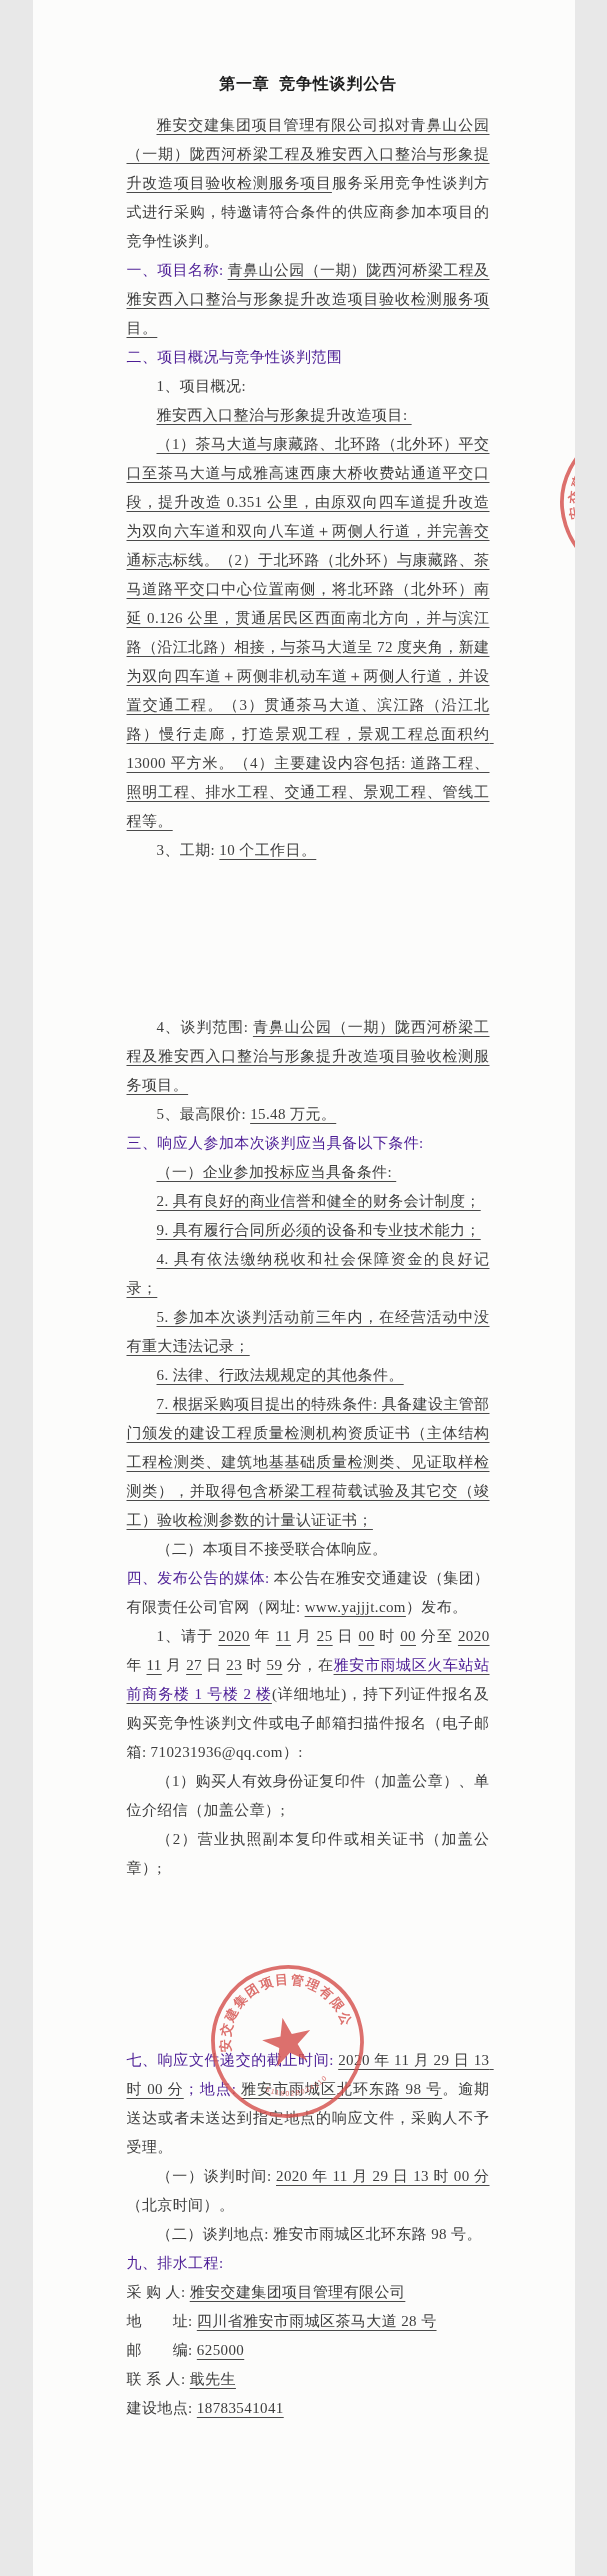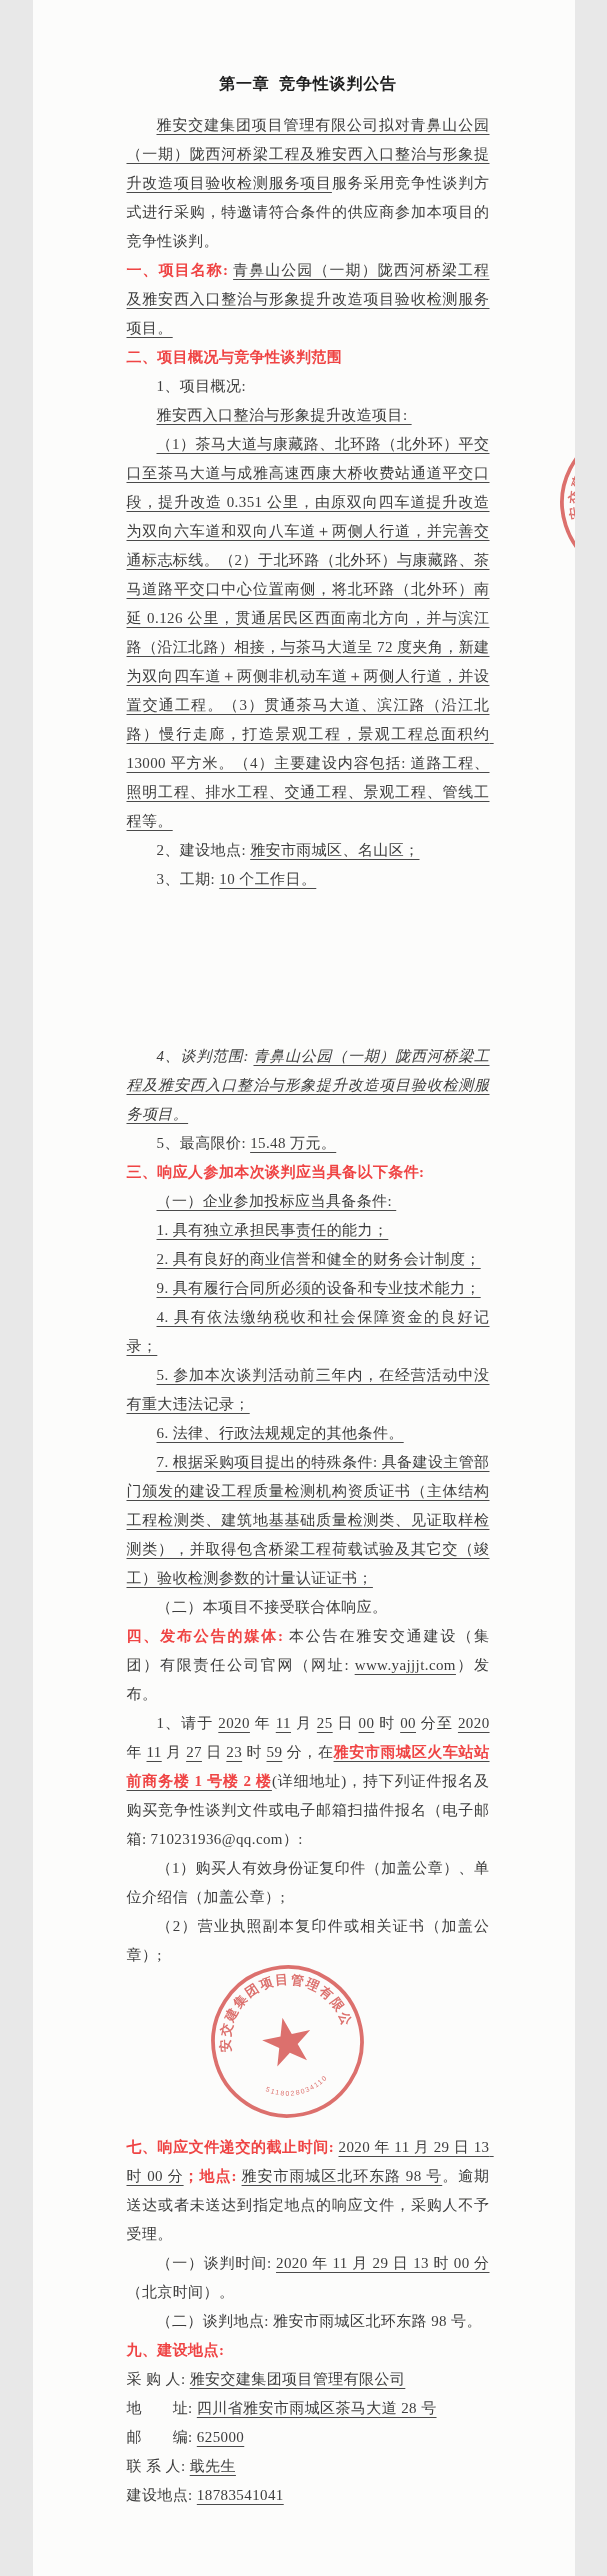--- a/index.html
+++ b/index.html
@@ -39,22 +39,22 @@
     letter-spacing:0.4px;
   }
   .para.indent{ text-indent:2em; }
   .para span.u{
     text-decoration:underline;
     text-underline-offset:3.8px;
     text-decoration-thickness:0.8px;
     text-decoration-color:#4a4a4a;
   }
   .para span.b{
-    font-weight:bold;
-    color:#ef4444;
+    font-weight:normal;
+    color:#4c1d95;
   }
   .stamp{
     position:absolute;
     width:167px;
     height:167px;
     z-index:3;
     opacity:0.82;
   }
   .stamp .ring{ fill:none; stroke:#d6524e; stroke-width:5; }
   .stamp .star{ fill:#d6524e; }
@@ -69,42 +69,40 @@
 
   <div class="content">
     <div class="chapter-title">第一章  竞争性谈判公告</div>
     <div>
         <div class="para indent"><span class="u">雅安交建集团项目管理有限公司拟对青鼻山公园（一期）陇西河桥梁工程及雅安西入口整治与形象提升改造项目验收检测服务项目</span><span>服务采用竞争性谈判方式进行采购，特邀请符合条件的供应商参加本项目的竞争性谈判。</span></div>
         <div class="para"><span class="b">一、项目名称: </span><span class="u">青鼻山公园（一期）陇西河桥梁工程及雅安西入口整治与形象提升改造项目验收检测服务项目。</span></div>
         <div class="para"><span class="b">二、项目概况与竞争性谈判范围</span></div>
         <div class="para indent"><span>1、项目概况:</span></div>
         <div class="para indent"><span class="u">雅安西入口整治与形象提升改造项目: </span></div>
         <div class="para indent"><span class="u">（1）茶马大道与康藏路、北环路（北外环）平交口至茶马大道与成雅高速西康大桥收费站通道平交口段，提升改造 0.351 公里，由原双向四车道提升改造为双向六车道和双向八车道＋两侧人行道，并完善交通标志标线。（2）于北环路（北外环）与康藏路、茶马道路平交口中心位置南侧，将北环路（北外环）南延 0.126 公里，贯通居民区西面南北方向，并与滨江路（沿江北路）相接，与茶马大道呈 72 度夹角，新建为双向四车道＋两侧非机动车道＋两侧人行道，并设置交通工程。（3）贯通茶马大道、滨江路（沿江北路）慢行走廊，打造景观工程，景观工程总面积约 13000 平方米。（4）主要建设内容包括: 道路工程、照明工程、排水工程、交通工程、景观工程、管线工程等。</span></div>
-        <div class="para indent"><span>2、建设地点: </span><span class="u">雅安市雨城区、名山区；</span></div>
         <div class="para indent"><span>3、工期: </span><span class="u">10 个工作日。</span></div>
-        <div class="para indent" style="margin-top: 148px; font-style: italic;"><span>4、谈判范围: </span><span class="u">青鼻山公园（一期）陇西河桥梁工程及雅安西入口整治与形象提升改造项目验收检测服务项目。</span></div>
+        <div class="para indent" style="margin-top: 148px;"><span>4、谈判范围: </span><span class="u">青鼻山公园（一期）陇西河桥梁工程及雅安西入口整治与形象提升改造项目验收检测服务项目。</span></div>
         <div class="para indent"><span>5、最高限价: </span><span class="u">15.48 万元。</span></div>
         <div class="para"><span class="b">三、响应人参加本次谈判应当具备以下条件:</span></div>
         <div class="para indent"><span class="u">（一）企业参加投标应当具备条件: </span></div>
-        <div class="para indent"><span class="u">1. 具有独立承担民事责任的能力；</span></div>
         <div class="para indent"><span class="u">2. 具有良好的商业信誉和健全的财务会计制度；</span></div>
         <div class="para indent"><span class="u">9. 具有履行合同所必须的设备和专业技术能力；</span></div>
         <div class="para indent"><span class="u">4. 具有依法缴纳税收和社会保障资金的良好记录；</span></div>
         <div class="para indent"><span class="u">5. 参加本次谈判活动前三年内，在经营活动中没有重大违法记录；</span></div>
         <div class="para indent"><span class="u">6. 法律、行政法规规定的其他条件。</span></div>
         <div class="para indent"><span class="u">7. 根据采购项目提出的特殊条件: 具备建设主管部门颁发的建设工程质量检测机构资质证书（主体结构工程检测类、建筑地基基础质量检测类、见证取样检测类），并取得包含桥梁工程荷载试验及其它交（竣工）验收检测参数的计量认证证书；</span></div>
         <div class="para indent"><span>（二）本项目不接受联合体响应。</span></div>
         <div class="para"><span class="b">四、发布公告的媒体: </span><span>本公告在雅安交通建设（集团）有限责任公司官网（网址: </span><span class="u">www.yajjjt.com</span><span>）发布。</span></div>
         <div class="para indent"><span>1、请于 </span><span class="u">2020</span><span> 年 </span><span class="u">11</span><span> 月 </span><span class="u">25</span><span> 日 </span><span class="u">00</span><span> 时 </span><span class="u">00</span><span> 分至 </span><span class="u">2020</span><span> 年 </span><span class="u">11</span><span> 月 </span><span class="u">27</span><span> 日 </span><span class="u">23</span><span> 时 </span><span class="u">59</span><span> 分，在</span><span class="u b">雅安市雨城区火车站站前商务楼 1 号楼 2 楼</span><span>(详细地址)，持下列证件报名及购买竞争性谈判文件或电子邮箱扫描件报名（电子邮箱: 710231936@qq.com）:</span></div>
         <div class="para indent"><span>（1）购买人有效身份证复印件（加盖公章）、单位介绍信（加盖公章）;</span></div>
         <div class="para indent"><span>（2）营业执照副本复印件或相关证书（加盖公章）;</span></div>
         <div class="para" style="margin-top: 163px;"><span class="b">七、响应文件递交的截止时间: </span><span class="u">2020 年 11 月 29 日 13 时 00 分</span><span class="b">；地点: </span><span class="u">雅安市雨城区北环东路 98 号</span><span>。逾期送达或者未送达到指定地点的响应文件，采购人不予受理。</span></div>
         <div class="para indent"><span>（一）谈判时间: </span><span class="u">2020 年 11 月 29 日 13 时 00 分</span><span>（北京时间）。</span></div>
         <div class="para indent"><span>（二）谈判地点: 雅安市雨城区北环东路 98 号。</span></div>
-        <div class="para"><span class="b">九、建设地点:</span></div>
+        <div class="para"><span class="b">九、排水工程:</span></div>
         <div class="para"><span>采 购 人: </span><span class="u">雅安交建集团项目管理有限公司</span></div>
         <div class="para"><span>地　　址: </span><span class="u">四川省雅安市雨城区茶马大道 28 号</span></div>
         <div class="para"><span>邮　　编: </span><span class="u">625000</span></div>
         <div class="para"><span>联 系 人: </span><span class="u">戢先生</span></div>
         <div class="para"><span>建设地点: </span><span class="u">18783541041</span></div>
       </div>
   </div>
 
   <svg class="stamp" style="left:520px; top:419px; transform:rotate(-18deg);" viewBox="0 0 220 220">
     <circle class="ring" cx="110" cy="110" r="98"></circle>

